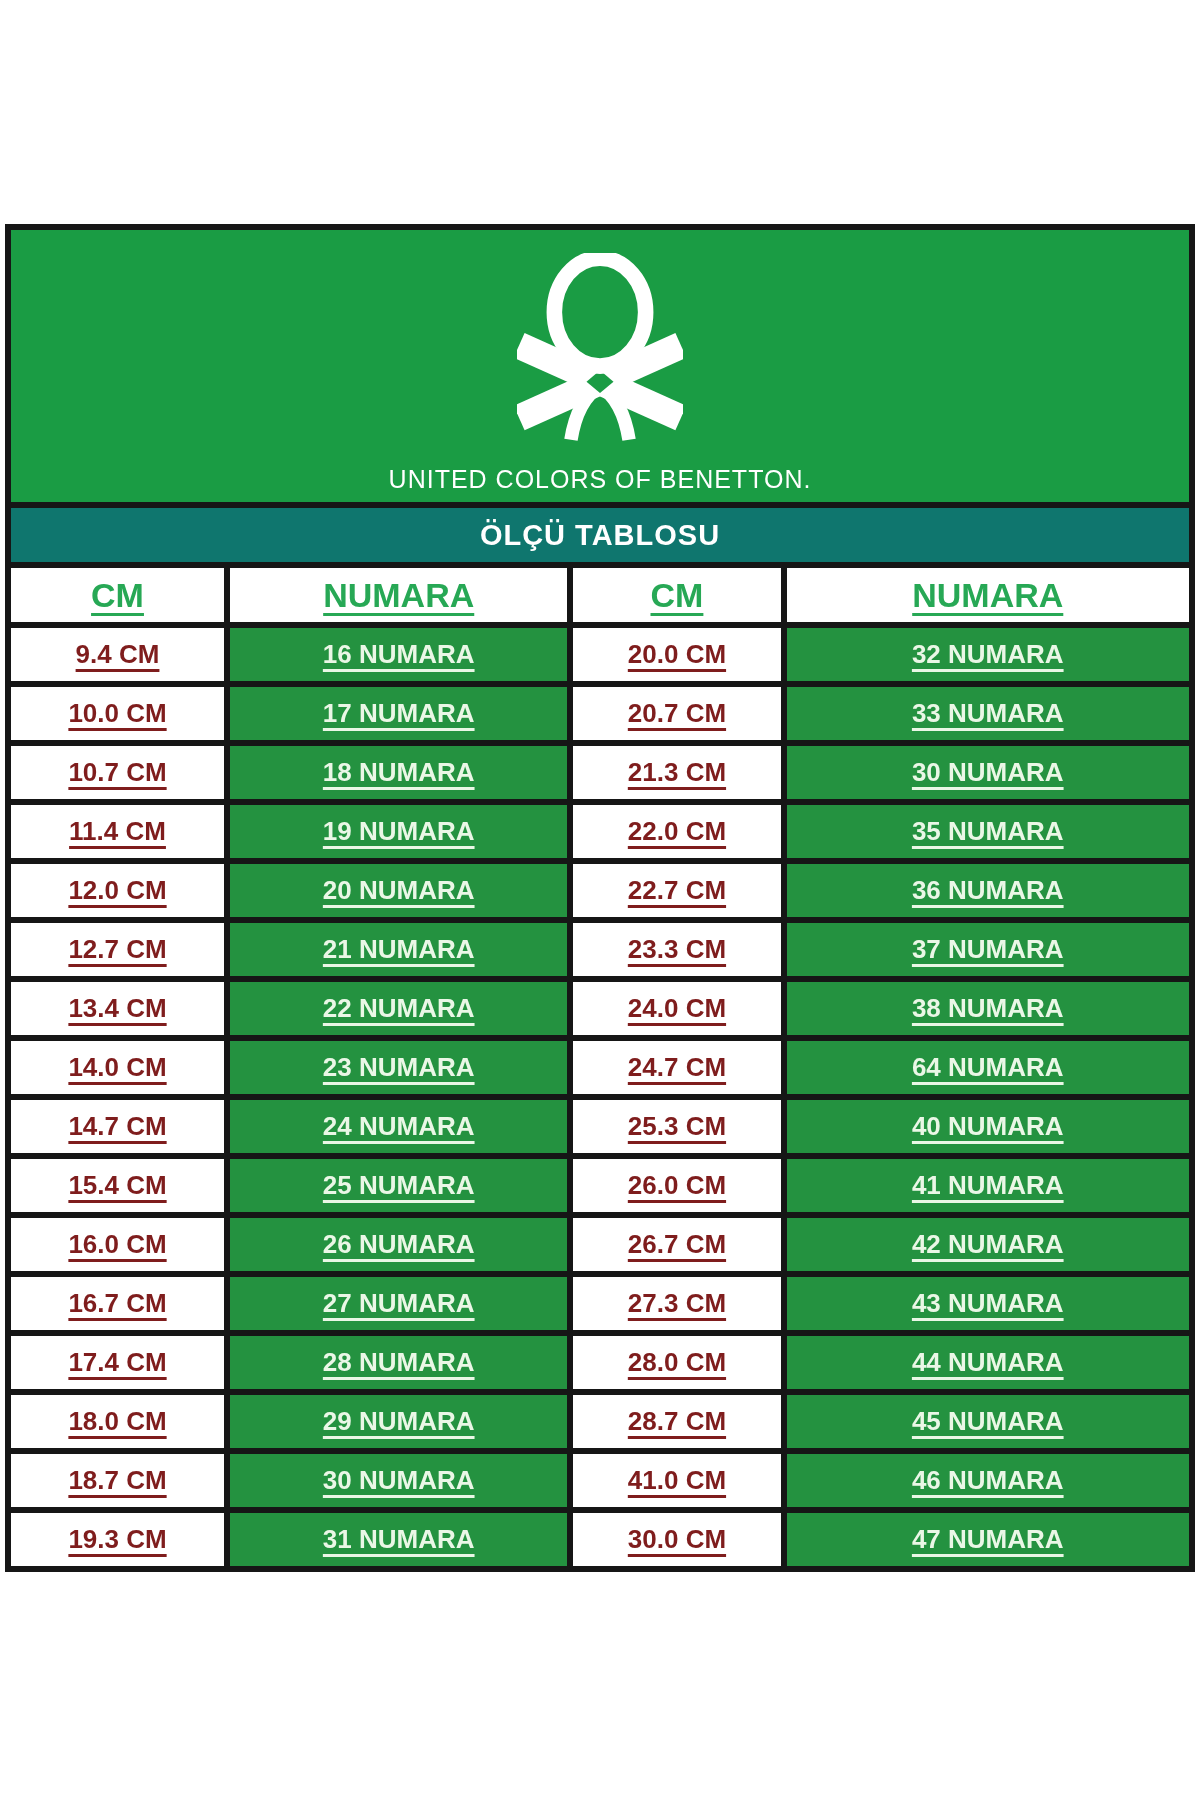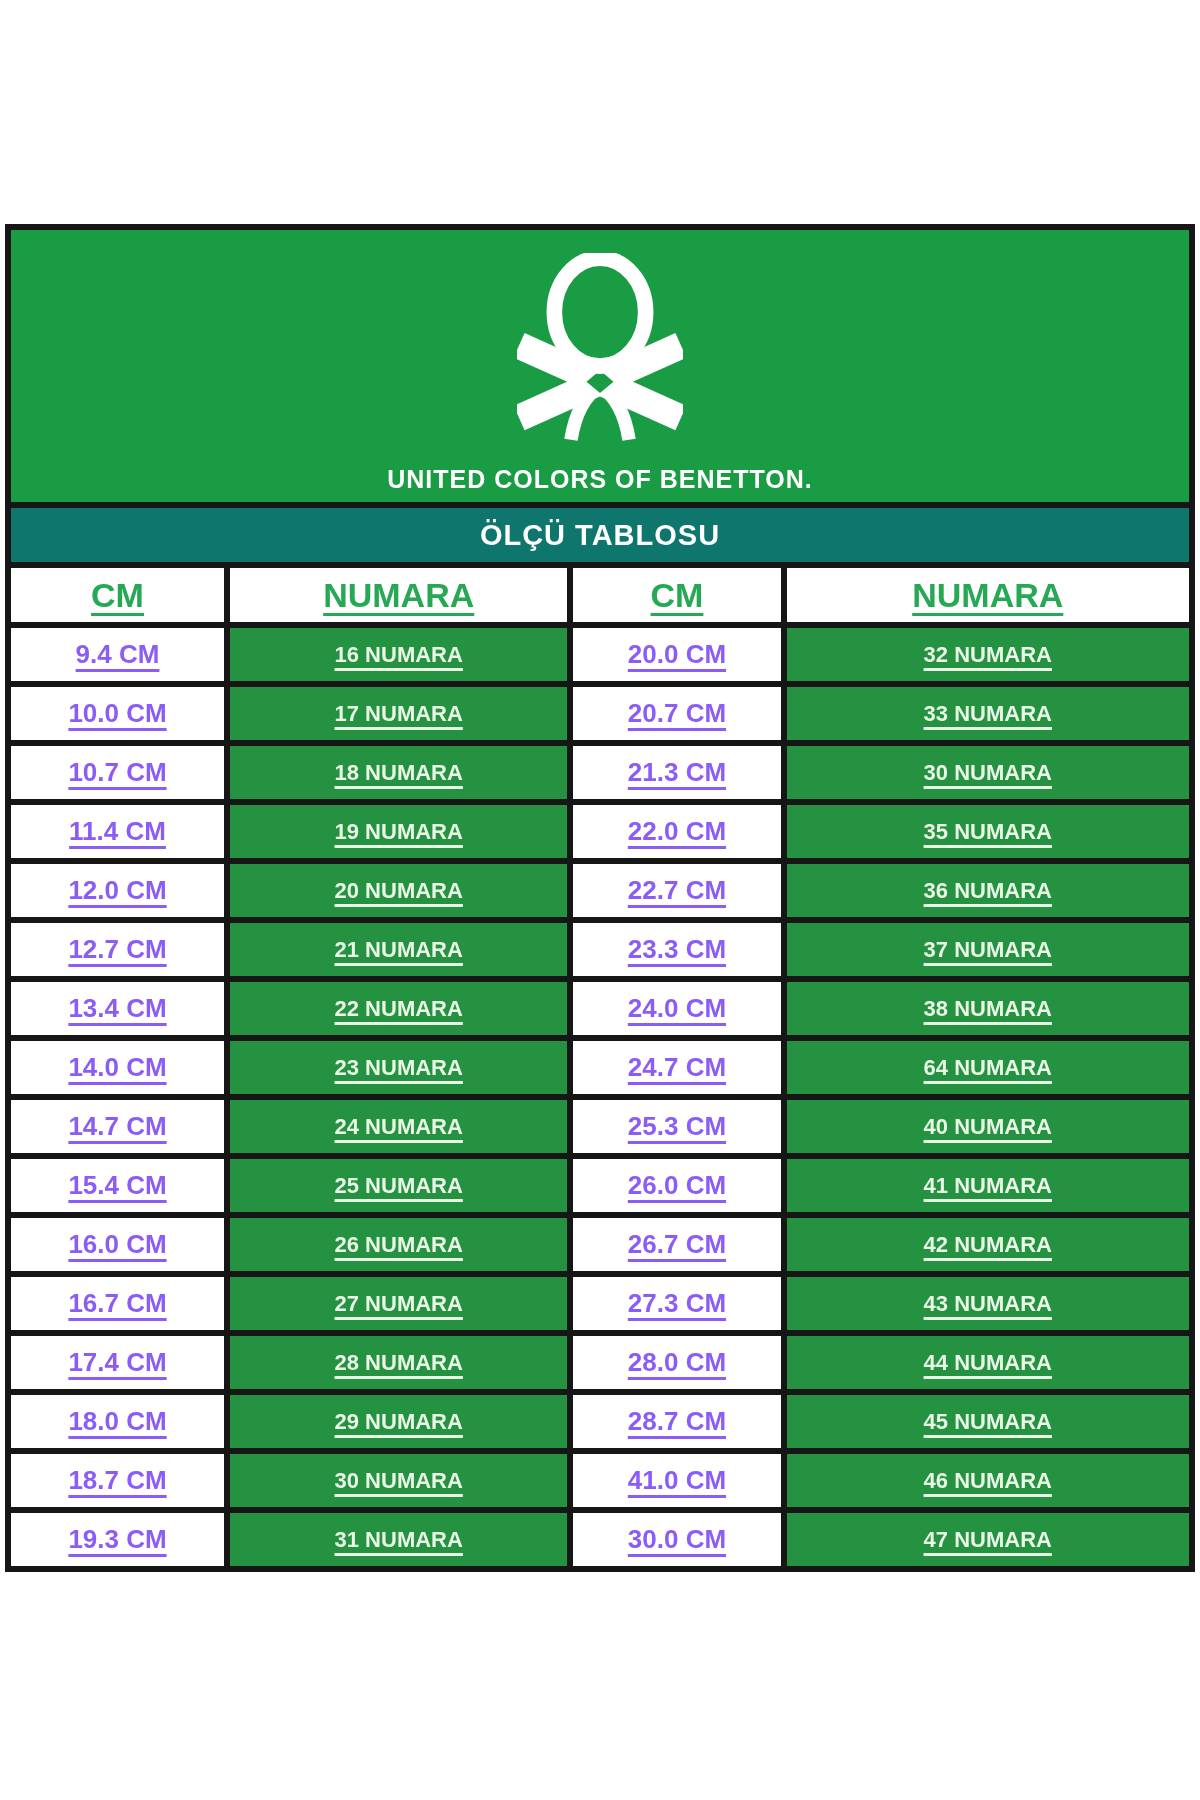--- a/index.html
+++ b/index.html
@@ -39,21 +39,21 @@
     flex-direction: column;
     align-items: center;
     justify-content: flex-start;
     padding-top: 14px;
   }
   .knot-svg { display: block; }
   .wordmark {
     margin-top: 20px;
     color: #ffffff;
     font-size: 25px;
-    font-weight: bold;
+    font-weight: normal;
     letter-spacing: 1px;
     white-space: nowrap;
   }
   
   td.title-cell {
     height: 54px;
     background: #0f766e;
     color: #ffffff;
     font-size: 29px;
     font-weight: bold;
@@ -67,32 +67,32 @@
     font-size: 34px;
     font-weight: bold;
     text-decoration: underline;
     text-decoration-thickness: 3px;
     text-underline-offset: 6px;
   }
   
   td.cm {
     height: 53px;
     background: #ffffff;
-    color: #8b5cf6;
+    color: #7f1d1d;
     font-size: 26px;
     font-weight: bold;
     text-decoration: underline;
     text-decoration-thickness: 3px;
     text-underline-offset: 6px;
   }
   td.num {
     height: 53px;
     background: #249240;
     color: #EAF7E6;
-    font-size: 22px;
+    font-size: 26px;
     font-weight: bold;
     text-decoration: underline;
     text-decoration-thickness: 3px;
     text-underline-offset: 6px;
   }
 </style>
 </head>
 <body>
 
 <div class="page">

